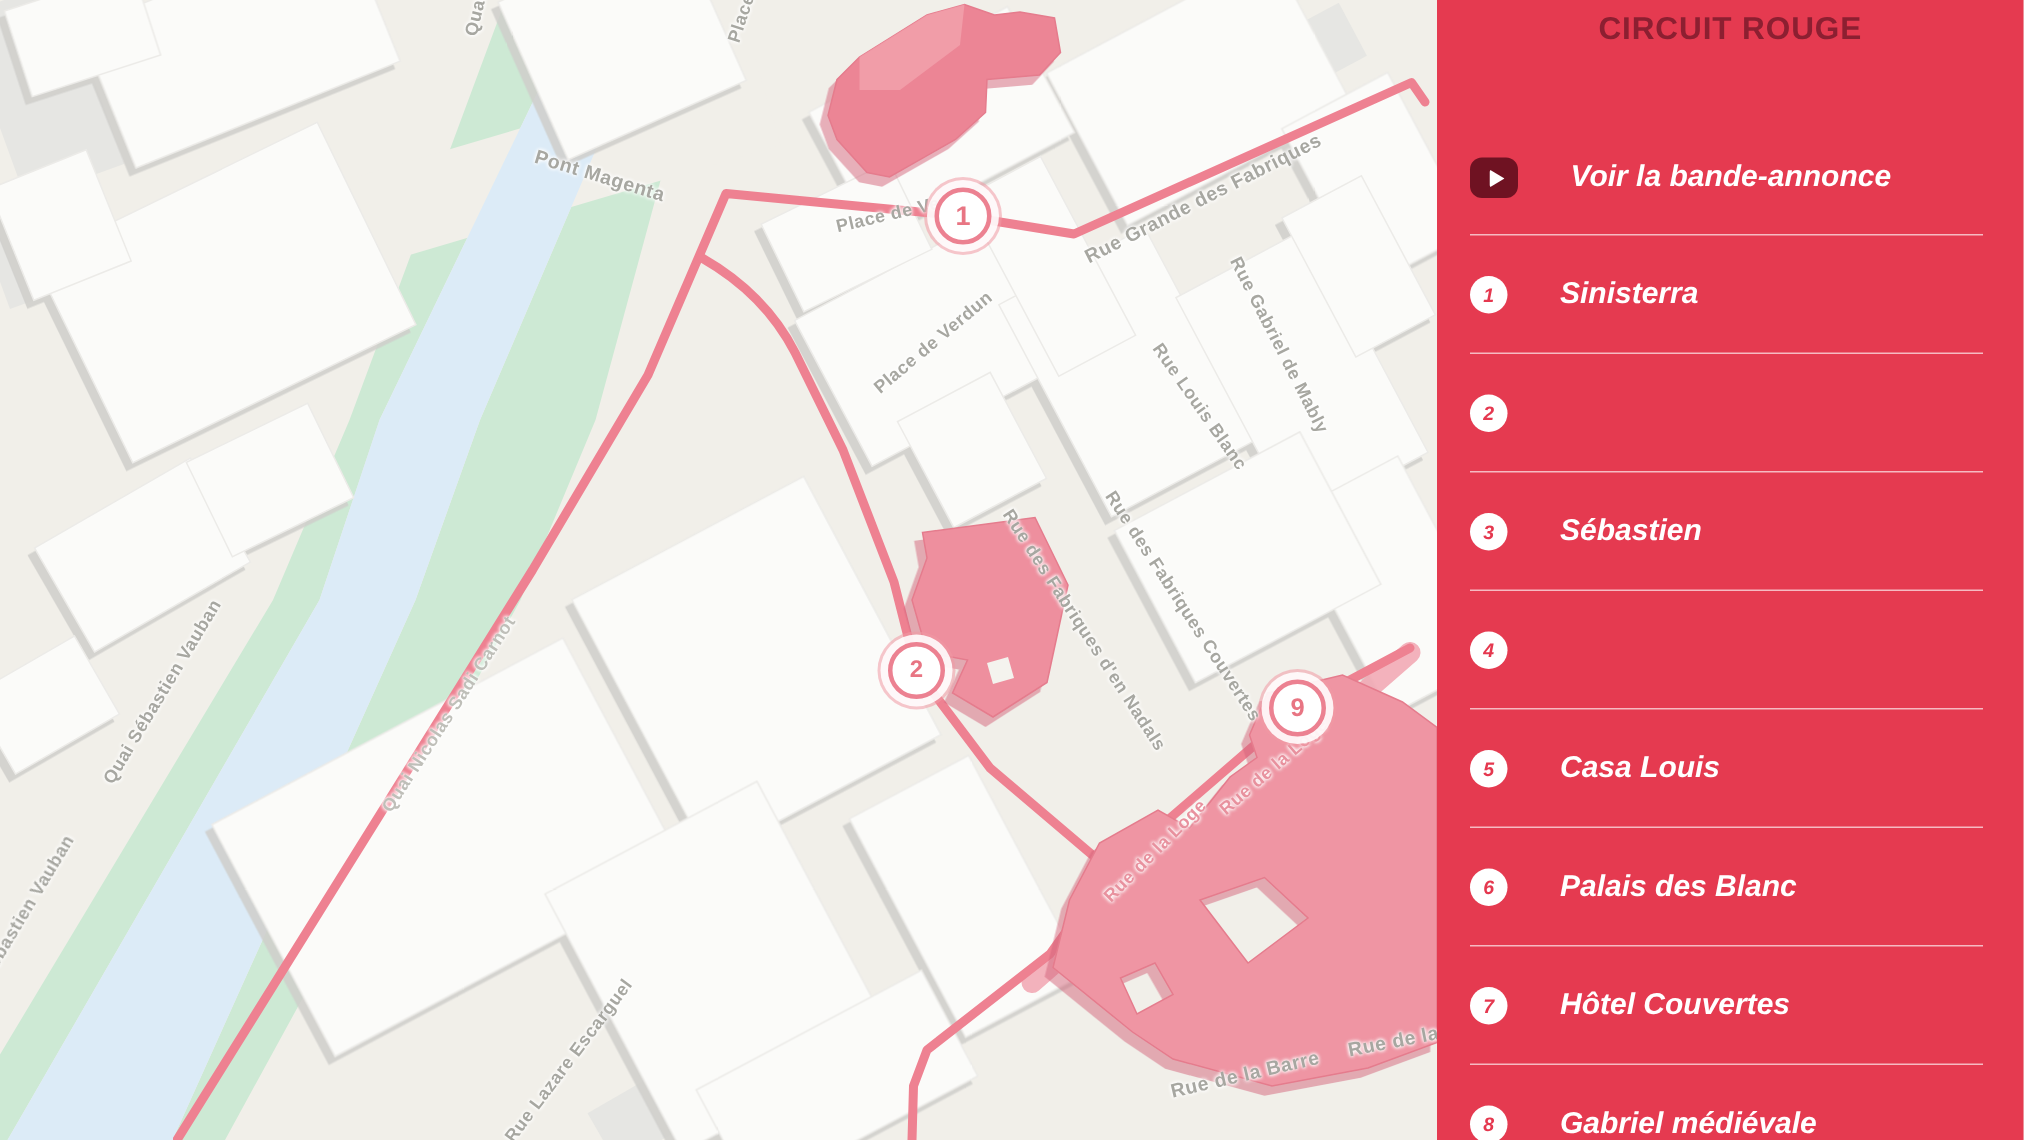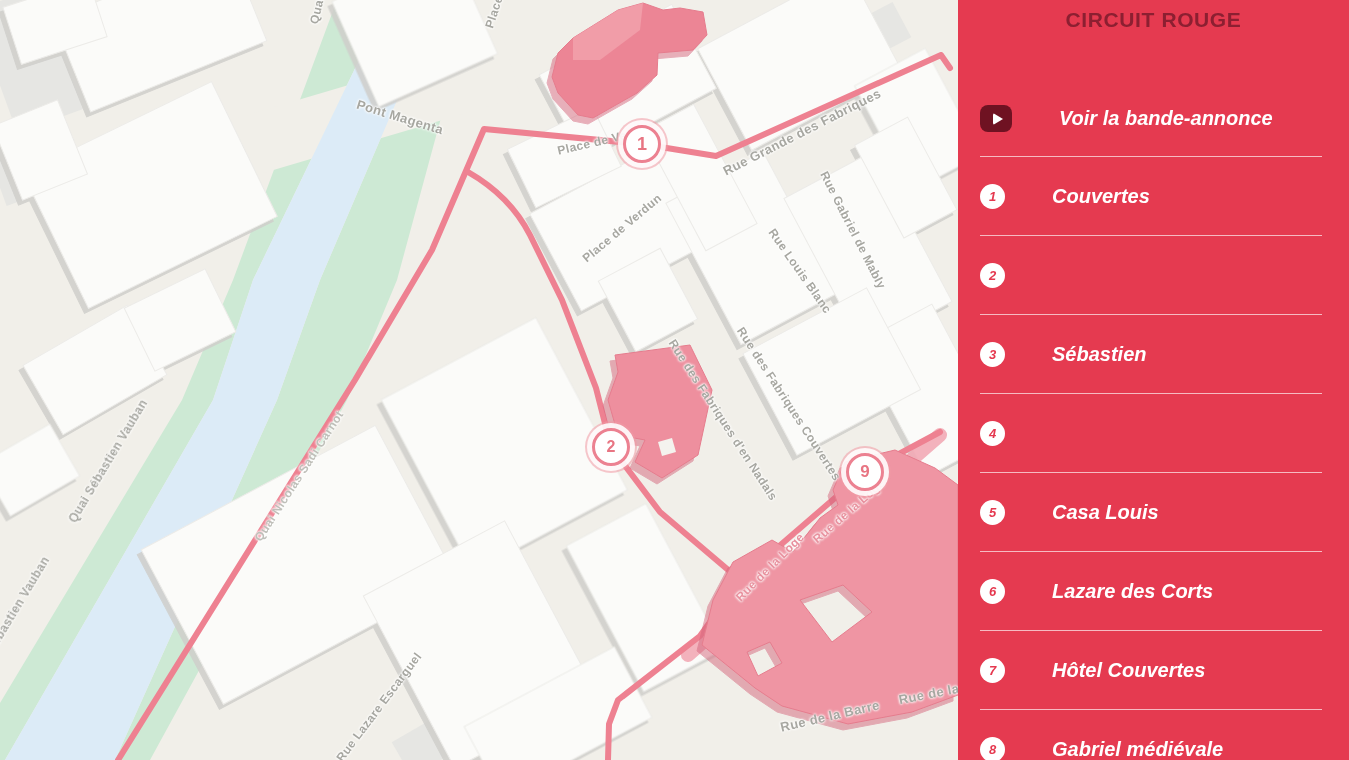--- a/index.html
+++ b/index.html
@@ -19,21 +19,21 @@
   .map-marker { position:absolute; width:38px; height:38px; margin:-19px 0 0 -19px; background:#fff;
                 border:3px solid #ec8191; border-radius:50%;
                 box-shadow:0 0 0 5px rgba(255,255,255,.88), 0 0 0 7px rgba(240,153,164,.55);
                 display:flex; align-items:center; justify-content:center;
                 color:#e87583; font-weight:bold; font-size:17px; cursor:pointer; }
 
   
   .sidebar { position:absolute; left:958px; top:0; width:391px; height:760px; background:#e53a50; color:#fff; }
   .sb-title { height:80px; display:flex; align-items:flex-start; justify-content:center; padding-top:8px;
               color:#8c1f31; font-size:21px; font-weight:bold; letter-spacing:.6px; }
-  .sb-row { position:relative; height:79px; display:flex; align-items:center; padding-left:22px;gap:12px; }
+  .sb-row { position:relative; height:79px; display:flex; align-items:center; padding-left:22px; }
   .sb-row.trailer { height:77px; }
   .sb-row::after { content:""; position:absolute; left:22px; right:27px; bottom:0; height:1px;
                    background:rgba(255,255,255,.65); }
   .sb-row.last::after { display:none; }
   .play-btn { width:32px; height:27px; border-radius:8px; background:#6f1222; display:flex; align-items:center;
               justify-content:center; flex:0 0 auto; cursor:pointer; }
   .play-tri { width:0; height:0; border-left:10px solid #fff; border-top:6px solid transparent;
               border-bottom:6px solid transparent; border-radius:2px; margin-left:3px; }
   .num-circle { width:25px; height:25px; border-radius:50%; background:#fff; color:#e5384f; font-size:13px;
                 font-weight:bold; font-style:italic; display:flex; align-items:center; justify-content:center;
@@ -156,39 +156,39 @@
 
     <div class="sb-row trailer">
       <div class="play-btn">
         <div class="play-tri"></div>
       </div>
       <div class="sb-label">Voir la bande-annonce</div>
     </div>
 
     <div class="sb-row">
       <div class="num-circle">1</div>
-      <div class="sb-label">Couvertes</div>
+      <div class="sb-label">Sinisterra</div>
     </div>
     <div class="sb-row">
       <div class="num-circle">2</div>
     </div>
     <div class="sb-row">
       <div class="num-circle">3</div>
       <div class="sb-label">Sébastien</div>
     </div>
     <div class="sb-row">
       <div class="num-circle">4</div>
     </div>
     <div class="sb-row">
       <div class="num-circle">5</div>
       <div class="sb-label">Casa Louis</div>
     </div>
     <div class="sb-row">
       <div class="num-circle">6</div>
-      <div class="sb-label">Lazare des Corts</div>
+      <div class="sb-label">Palais des Blanc</div>
     </div>
     <div class="sb-row">
       <div class="num-circle">7</div>
       <div class="sb-label">Hôtel Couvertes</div>
     </div>
     <div class="sb-row last">
       <div class="num-circle">8</div>
       <div class="sb-label">Gabriel médiévale</div>
     </div>
   </aside>

